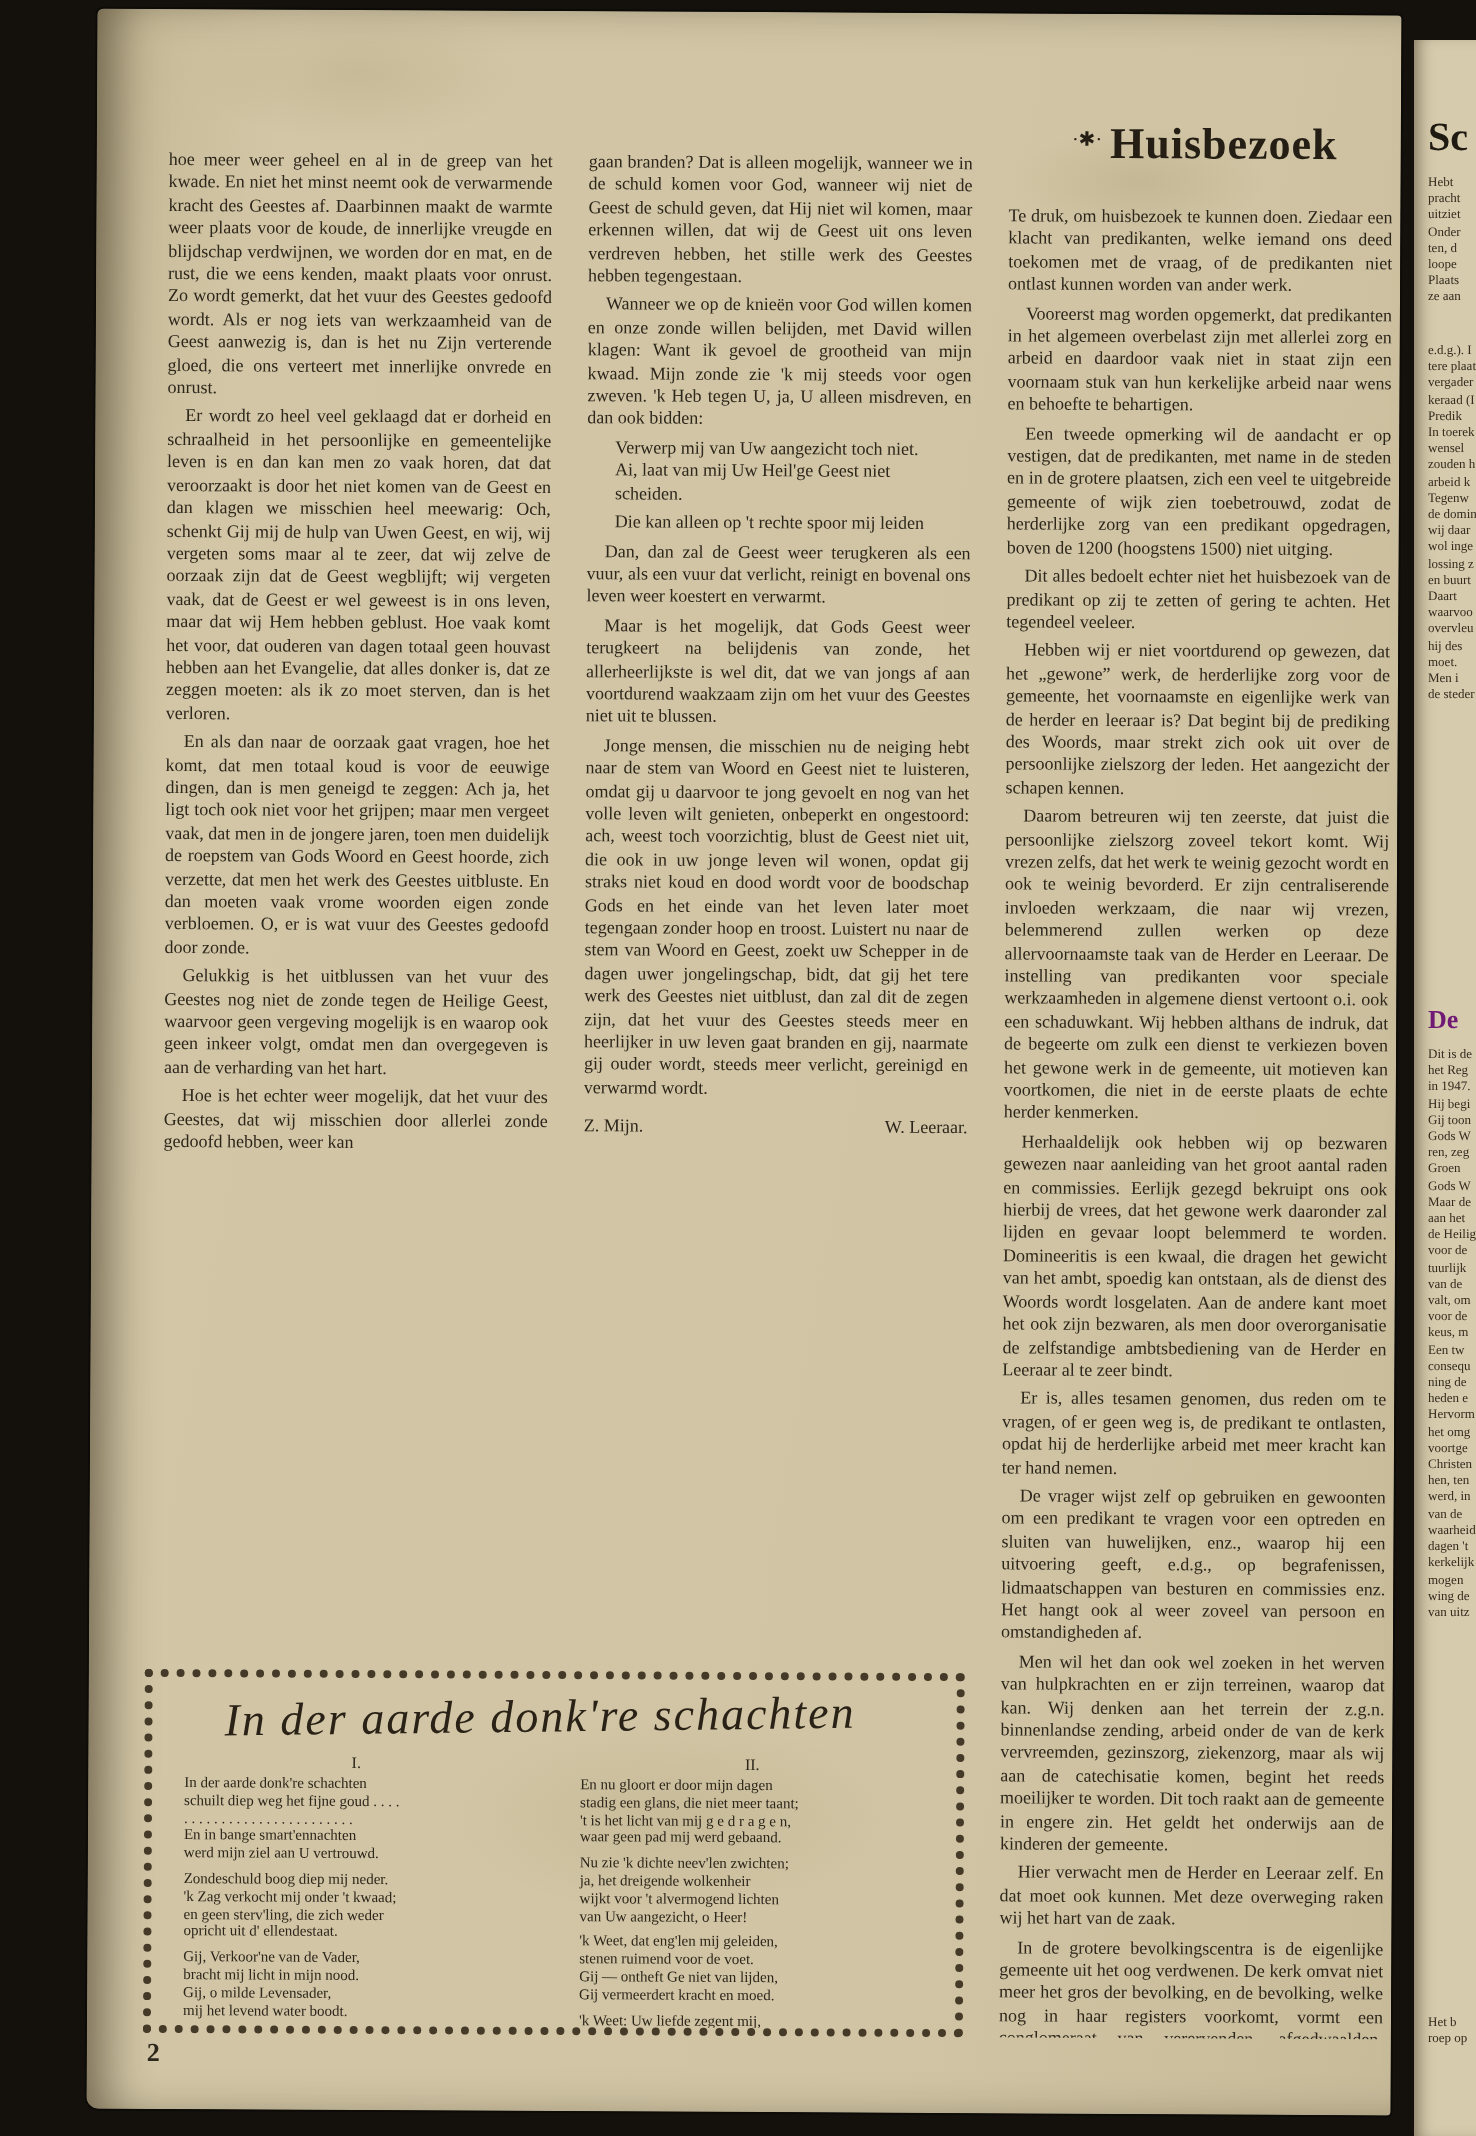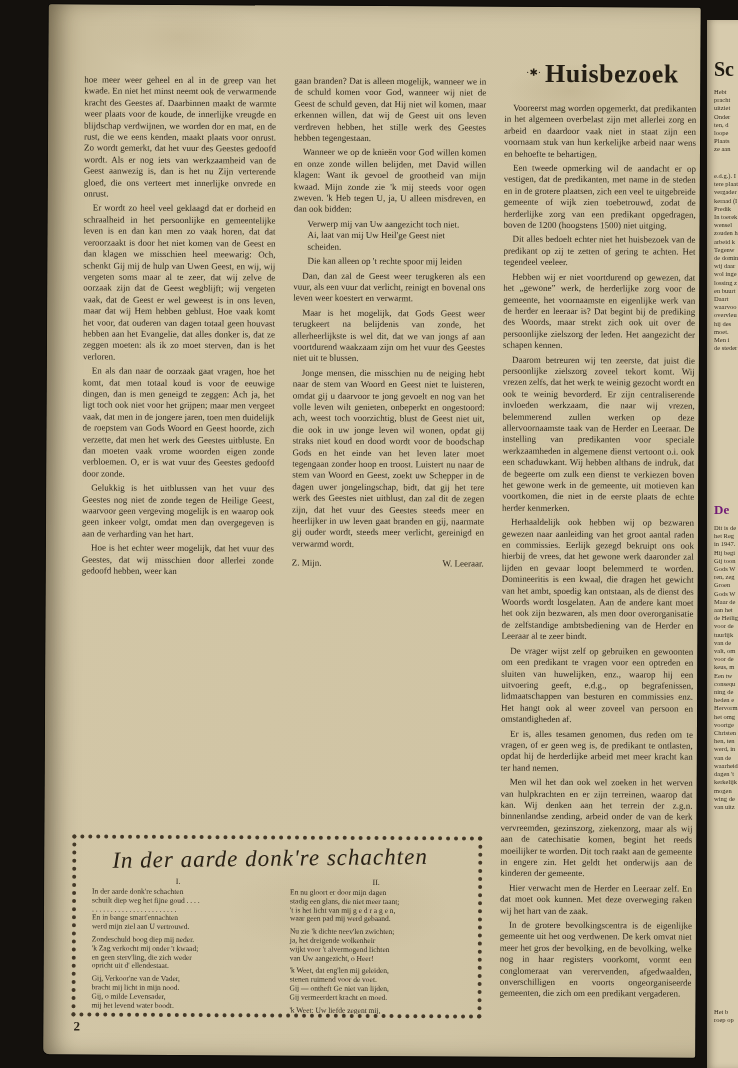--- a/index.html
+++ b/index.html
@@ -19,21 +19,21 @@
        text-align:justify;overflow:hidden;}
   .col p{margin:0 0 3px 0;text-indent:9px;}
   .col p.noindent{text-indent:0;}
   .col1{left:36px;top:70px;height:742px;}
   .col2{left:246px;top:70px;height:742px;}
   .col3{left:456px;top:96px;height:916px;}
   .quote{margin:3px 0 3px 14px;font-size:9px;line-height:11.4px;white-space:pre-line;text-align:left;}
   .sigrow{display:flex;justify-content:space-between;margin-top:8px;font-size:9px;}
   .huis-head{position:absolute;left:456px;top:52px;width:196px;text-align:center;white-space:nowrap;}
   .huis-head .orn{font-size:10px;vertical-align:6px;margin-right:4px;color:#241e14;}
-  .huis-head .huis-title{font-size:26px;font-weight:bold;letter-spacing:.5px;color:#241e14;}
+  .huis-head .huis-title{font-size:22px;font-weight:bold;letter-spacing:.5px;color:#241e14;}
   .poem-box{position:absolute;left:28px;top:830px;width:410px;height:182px;
     border:4px dotted #453a28;padding:4px 10px 2px 10px;box-sizing:border-box;overflow:hidden;}
   .poem-title{font-style:italic;font-size:23px;letter-spacing:1px;margin:2px 0 6px 26px;
     transform:rotate(-1deg);color:#2a2216;}
   .poem-cols{display:flex;gap:26px;padding:0 6px;}
   .poem-col{flex:1;}
   .numeral{text-align:center;font-size:8px;margin-bottom:2px;}
   .stanza{white-space:pre-line;font-size:7.5px;line-height:8.8px;margin-bottom:4px;}
   .pageno{position:absolute;left:30px;top:1014px;font-weight:bold;font-size:13px;}
   .page-next{position:absolute;left:687px;top:20px;width:51px;height:1048px;
@@ -77,28 +77,29 @@
         <span>Z. Mijn.</span>
         <span>W. Leeraar.</span>
       </div>
     </div>
 
     <div class="huis-head">
       <span class="orn">·✱·</span><span class="huis-title">Huisbezoek</span>
     </div>
 
     <div class="col col3">
+      <p class="noindent">Te druk, om huisbezoek te kunnen doen. Ziedaar een klacht van predikanten, welke iemand ons deed toekomen met de vraag, of de predikanten niet ontlast kunnen worden van ander werk.</p>
       <p>Vooreerst mag worden opgemerkt, dat predikanten in het algemeen overbelast zijn met allerlei zorg en arbeid en daardoor vaak niet in staat zijn een voornaam stuk van hun kerkelijke arbeid naar wens en behoefte te behartigen.</p>
       <p>Een tweede opmerking wil de aandacht er op vestigen, dat de predikanten, met name in de steden en in de grotere plaatsen, zich een veel te uitgebreide gemeente of wijk zien toebetrouwd, zodat de herderlijke zorg van een predikant opgedragen, boven de 1200 (hoogstens 1500) niet uitging.</p>
       <p>Dit alles bedoelt echter niet het huisbezoek van de predikant op zij te zetten of gering te achten. Het tegendeel veeleer.</p>
       <p>Hebben wij er niet voortdurend op gewezen, dat het „gewone” werk, de herderlijke zorg voor de gemeente, het voornaamste en eigenlijke werk van de herder en leeraar is? Dat begint bij de prediking des Woords, maar strekt zich ook uit over de persoonlijke zielszorg der leden. Het aangezicht der schapen kennen.</p>
       <p>Daarom betreuren wij ten zeerste, dat juist die persoonlijke zielszorg zoveel tekort komt. Wij vrezen zelfs, dat het werk te weinig gezocht wordt en ook te weinig bevorderd. Er zijn centraliserende invloeden werkzaam, die naar wij vrezen, belemmerend zullen werken op deze allervoornaamste taak van de Herder en Leeraar. De instelling van predikanten voor speciale werkzaamheden in algemene dienst vertoont o.i. ook een schaduwkant. Wij hebben althans de indruk, dat de begeerte om zulk een dienst te verkiezen boven het gewone werk in de gemeente, uit motieven kan voortkomen, die niet in de eerste plaats de echte herder kenmerken.</p>
       <p>Herhaaldelijk ook hebben wij op bezwaren gewezen naar aanleiding van het groot aantal raden en commissies. Eerlijk gezegd bekruipt ons ook hierbij de vrees, dat het gewone werk daaronder zal lijden en gevaar loopt belemmerd te worden. Domineeritis is een kwaal, die dragen het gewicht van het ambt, spoedig kan ontstaan, als de dienst des Woords wordt losgelaten. Aan de andere kant moet het ook zijn bezwaren, als men door overorganisatie de zelfstandige ambtsbediening van de Herder en Leeraar al te zeer bindt.</p>
+      <p>Er is, alles tesamen genomen, dus reden om te vragen, of er geen weg is, de predikant te ontlasten, opdat hij de herderlijke arbeid met meer kracht kan ter hand nemen.</p>
       <p>De vrager wijst zelf op gebruiken en gewoonten om een predikant te vragen voor een optreden en sluiten van huwelijken, enz., waarop hij een uitvoering geeft, e.d.g., op begrafenissen, lidmaatschappen van besturen en commissies enz. Het hangt ook al weer zoveel van persoon en omstandigheden af.</p>
-      <p>Er is, alles tesamen genomen, dus reden om te vragen, of er geen weg is, de predikant te ontlasten, opdat hij de herderlijke arbeid met meer kracht kan ter hand nemen.</p>
       <p>Men wil het dan ook wel zoeken in het werven van hulpkrachten en er zijn terreinen, waarop dat kan. Wij denken aan het terrein der z.g.n. binnenlandse zending, arbeid onder de van de kerk vervreemden, gezinszorg, ziekenzorg, maar als wij aan de catechisatie komen, begint het reeds moeilijker te worden. Dit toch raakt aan de gemeente in engere zin. Het geldt het onderwijs aan de kinderen der gemeente.</p>
       <p>Hier verwacht men de Herder en Leeraar zelf. En dat moet ook kunnen. Met deze overweging raken wij het hart van de zaak.</p>
       <p>In de grotere bevolkingscentra is de eigenlijke gemeente uit het oog verdwenen. De kerk omvat niet meer het gros der bevolking, en de bevolking, welke nog in haar registers voorkomt, vormt een conglomeraat van verervenden, afgedwaalden, onverschilligen en voorts ongeorganiseerde gemeenten, die zich om een predikant vergaderen.</p>
 
     </div>
 
     <div class="poem-box">
       <div class="poem-title">In der aarde donk're schachten</div>
       <div class="poem-cols">
         <div class="poem-col">

